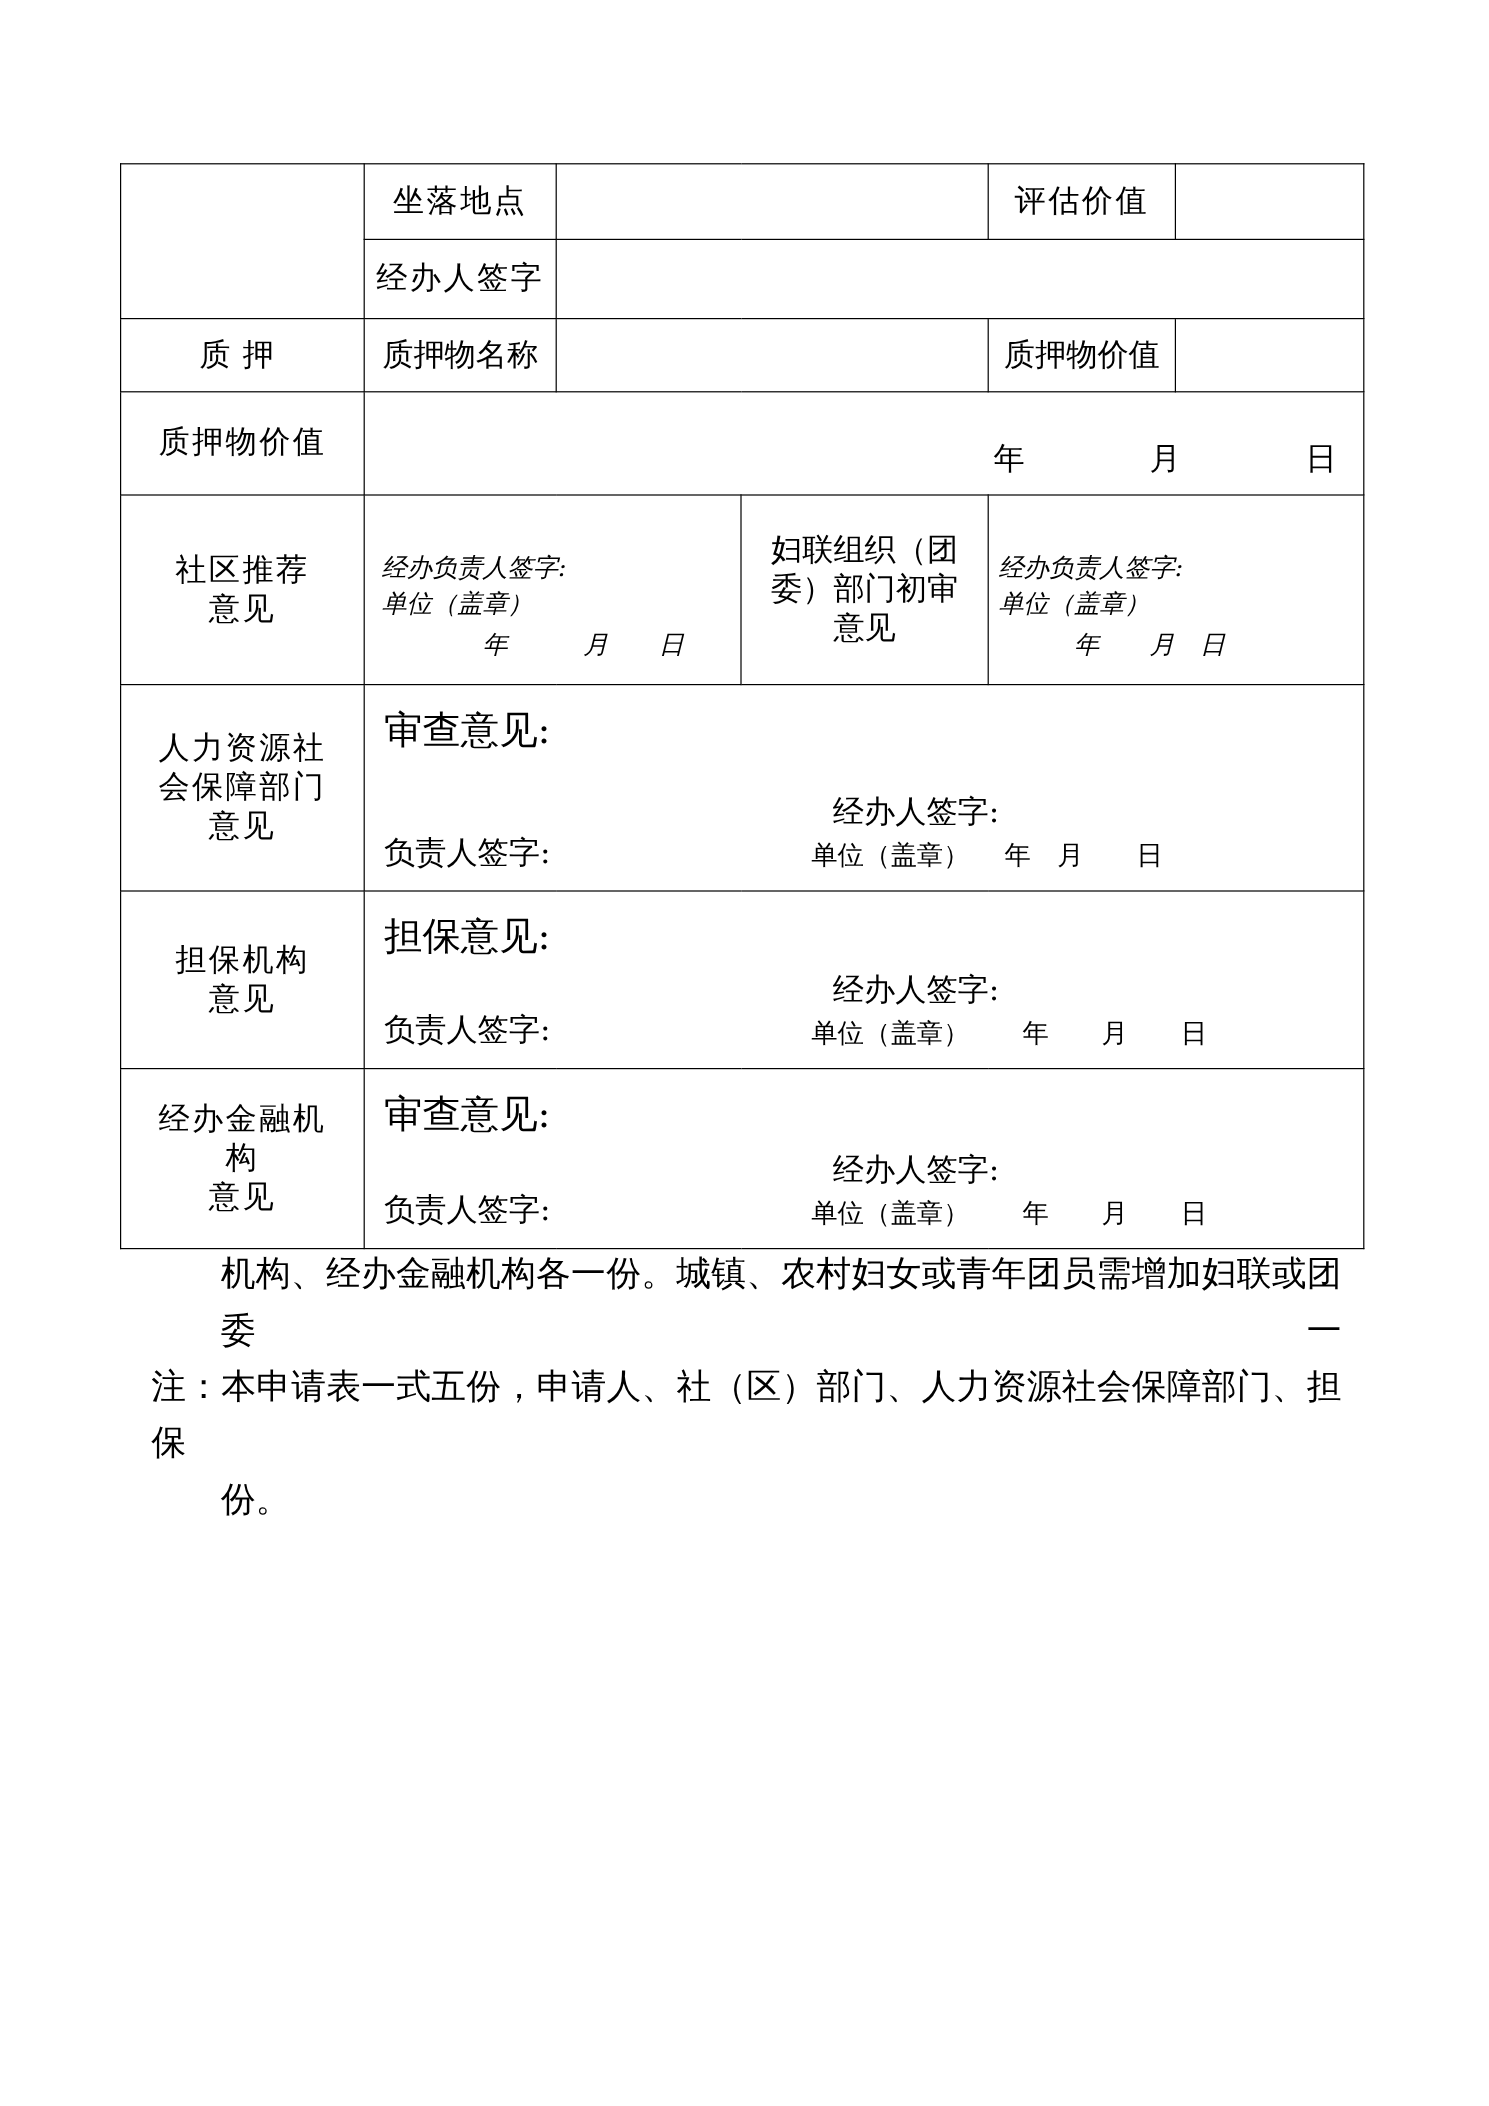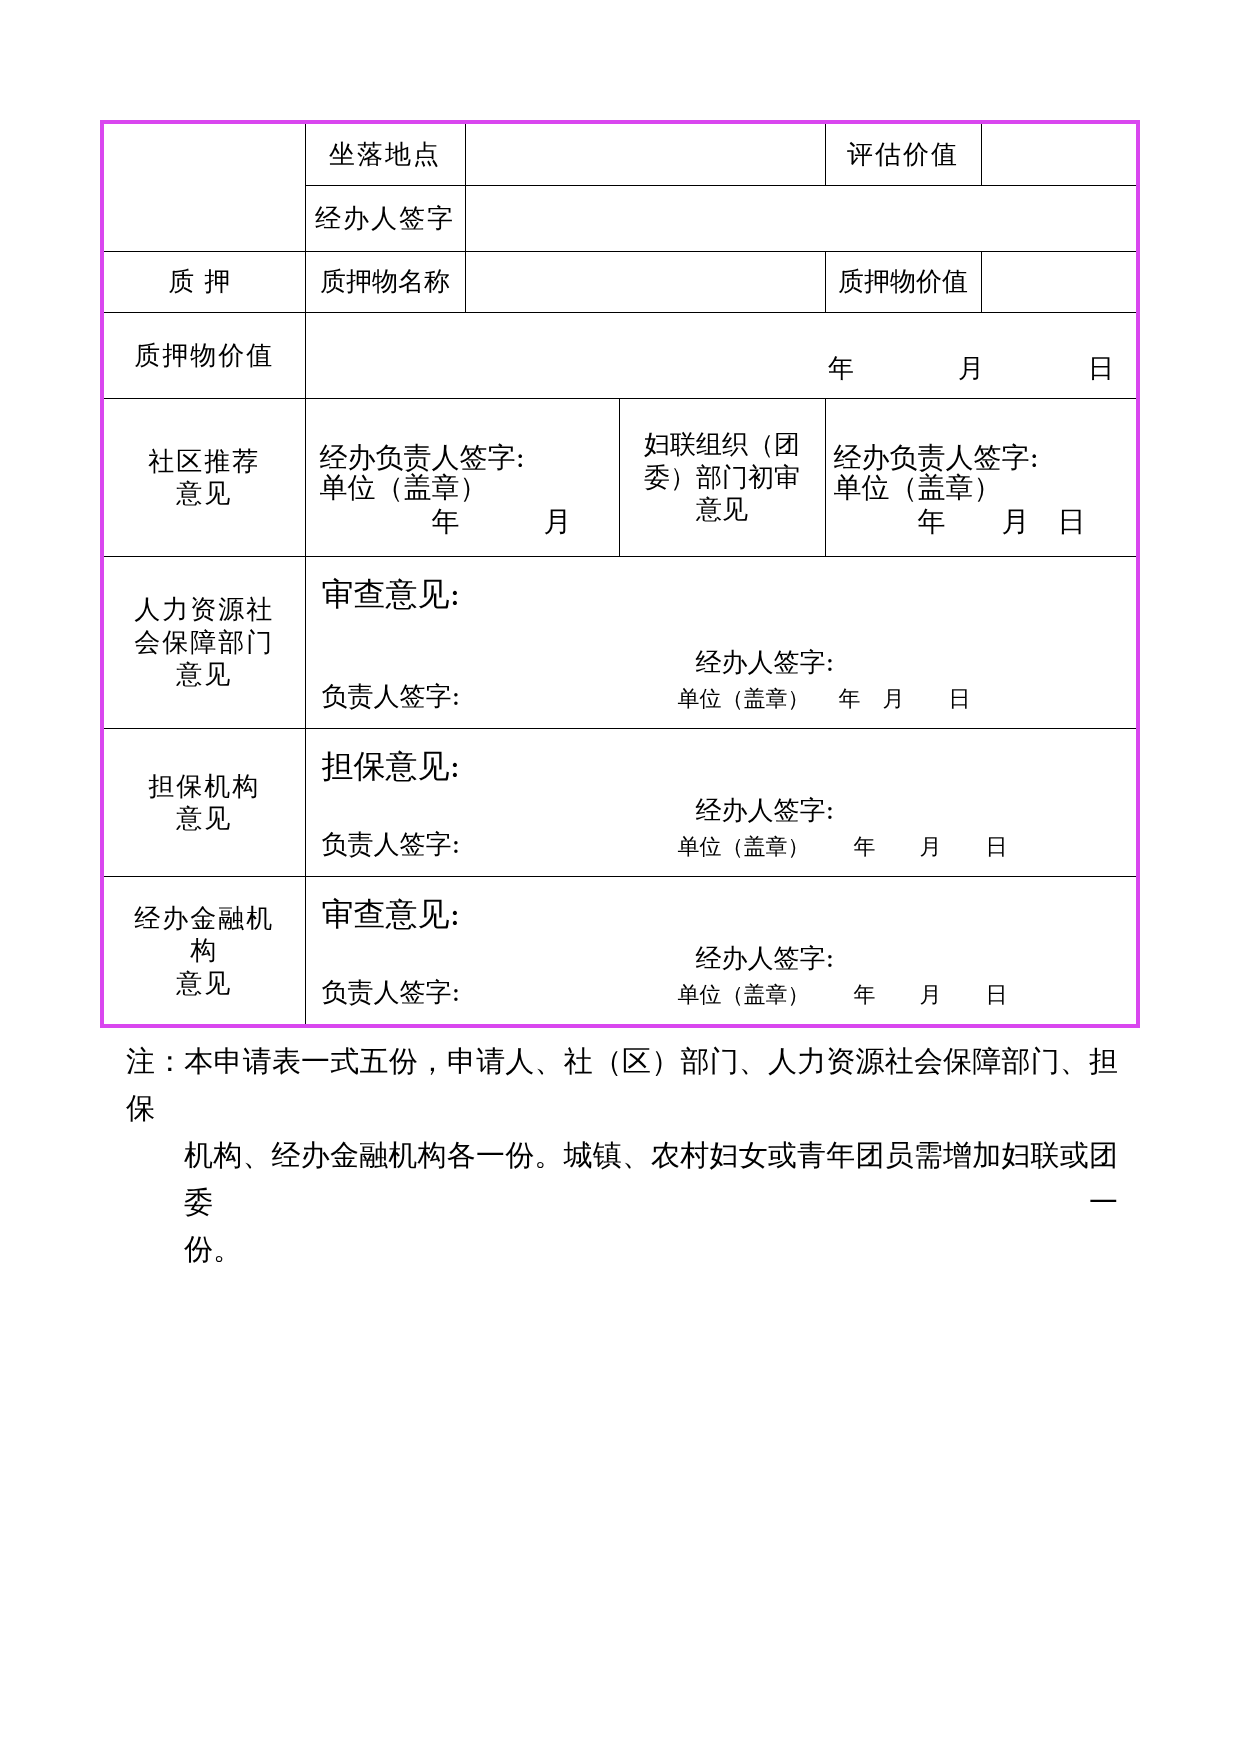--- a/index.html
+++ b/index.html
@@ -8,46 +8,47 @@
     width:1241px;
     height:1755px;
     background:#ffffff;
     font-family:"DejaVu Serif","Liberation Serif",serif;
     color:#000;
     overflow:hidden;
   }
   table.form{
     position:absolute;
     left:100px;
-    top:120px;
+    top:136px;
     width:1036px;
     border-collapse:collapse;
     table-layout:fixed;
-    border:4px solid #d946ef;
+    border:1px solid #d946ef;
   }
   table.form td{
     border:1.5px solid #000;
     vertical-align:middle;
     font-size:26px;
     padding:0;
     overflow:hidden;
   }
   td.lbl{
     text-align:center;
     white-space:pre-line;
     line-height:1.25;
     letter-spacing:2px;
   }
   td.content{position:relative;}
   .abs{position:absolute;white-space:pre;}
   
   .sign-block{
     padding:26px 0 0 14px;
     line-height:30px;
-    font-size:28px;
+    font-size:21px;
+    font-style:italic;
   }
   .sign-block div{white-space:pre;}
   .sign-block .dateline{margin-top:4px;}
   
   .op-opinion{left:16px;top:16px;font-size:32px;}
   .op-handler{left:390px;bottom:48px;font-size:26px;}
   .op-manager{left:16px;bottom:14px;font-size:26px;}
   .op-unitdate{left:372px;bottom:14px;font-size:22px;}
   
   .applicant-date{right:22px;bottom:12px;font-size:26px;}
@@ -161,18 +162,18 @@
         <span class="abs op-opinion">审查意见:</span>
         <span class="abs op-handler">经办人签字:</span>
         <span class="abs op-manager">负责人签字:</span>
         <span class="abs op-unitdate">单位（盖章）　　年　　月　　日</span>
       </td>
     </tr>
   </tbody>
     </table>
 
   <div class="note">
+    <div class="nline hang">机构、经办金融机构各一份。城镇、农村妇女或青年团员需增加妇联或团委一</div>
     <div class="nline">注：本申请表一式五份，申请人、社（区）部门、人力资源社会保障部门、担保</div>
-    <div class="nline hang">机构、经办金融机构各一份。城镇、农村妇女或青年团员需增加妇联或团委一</div>
     <div class="nline hang last">份。</div>
   </div>
 
 </div>
 
 </body></html>

